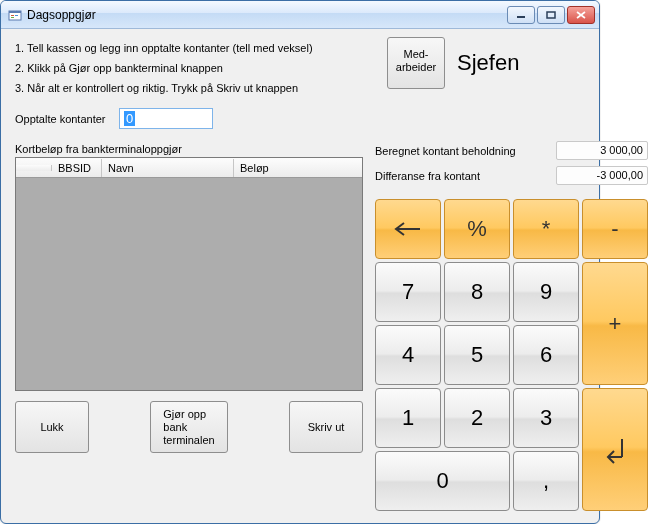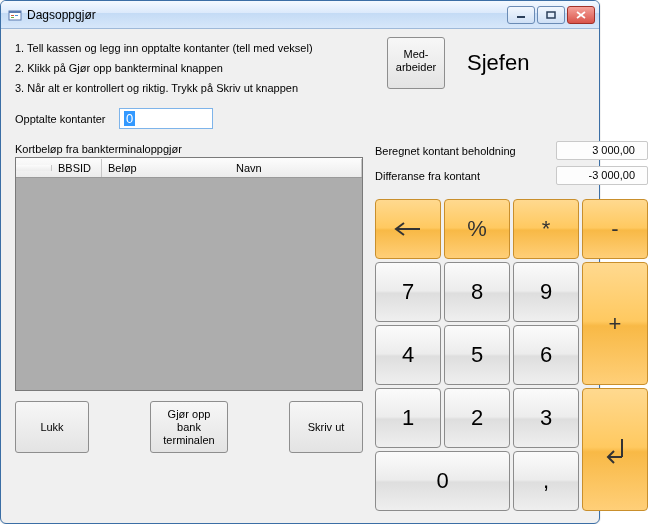--- a/index.html
+++ b/index.html
@@ -62,42 +62,42 @@
     padding: 10px 14px 12px 14px;
     position: relative;
   }
 
   .instructions { line-height: 1.8; margin-bottom: 10px; }
 
   .top-row { display: flex; }
   .left-col { width: 360px; }
   .right-col { flex: 1; padding-left: 12px; }
 
-  .employee-row { display:flex; align-items:center; gap:22px; margin-bottom:18px; margin-top:-2px;padding-left:12px;}
+  .employee-row { display:flex; align-items:center; gap:12px; margin-bottom:18px; margin-top:-2px;padding-left:12px;}
   .btn-medarbeider {
     width: 58px; height: 52px;
     background: linear-gradient(to bottom,#f7f7f7,#e3e3e3);
     border: 1px solid #8e8e8e;
     border-radius: 3px;
     font-size: 11px;
     text-align: center;
     line-height: 1.2;
     padding-top: 10px;
     cursor: pointer;
   }
   .employee-name { font-size: 22px; }
 
   .kv-row { display:flex; align-items:center; margin-bottom:6px; }
   .kv-row label { flex:1; }
   .kv-row .val-box {
     width: 92px;
     background: #fdfdfd;
     border: 1px solid #c9c9c9;
     border-radius: 2px;
-    padding: 2px 12px;
+    padding: 2px 4px;
     text-align: right;
     height: 19px;
     font-size: 11px;
   }
 
   .opptalte-row { display:flex; align-items:center; gap:2px; margin-top:4px; margin-bottom:14px;}
   .opptalte-row label { width: 102px; }
   .opptalte-input {
     width: 94px; height:21px;
     border: 1px solid #7eb4ea;
@@ -137,21 +137,20 @@
   .gh.c2 { width: 132px; }
   .gh.c3 { flex:1; border-right:none; }
 
   .bottom-buttons { display:flex; gap:0; margin-top:10px; width:348px; justify-content:space-between;}
   .action-btn {
     height: 52px;
     background: linear-gradient(to bottom,#f7f7f7,#e3e3e3);
     border: 1px solid #8e8e8e;
     border-radius: 3px;
     font-size: 11px;
-    text-align:center;
     display:flex; align-items:center; justify-content:center;
     cursor:pointer;
     line-height:1.2;
   }
   .action-btn.lukk { width:74px; }
   .action-btn.gjor { width:78px; }
   .action-btn.skriv { width:74px; }
 
   
   .keypad {
@@ -227,22 +226,22 @@
           <div class="opptalte-input">
             <span class="sel">0</span>
           </div>
         </div>
 
         <div class="grid-label">Kortbeløp fra bankterminaloppgjør</div>
         <div class="grid">
           <div class="grid-header">
             <div class="gh rowhead"></div>
             <div class="gh c1">BBSID</div>
+            <div class="gh c2">Navn</div>
             <div class="gh c3">Beløp</div>
-            <div class="gh c2">Navn</div>
           </div>
         </div>
 
         <div class="bottom-buttons">
           <div class="action-btn lukk">Lukk</div>
           <div class="action-btn gjor">
             <span>Gjør opp<br>bank<br>terminalen</span>
           </div>
           <div class="action-btn skriv">Skriv ut</div>
         </div>

